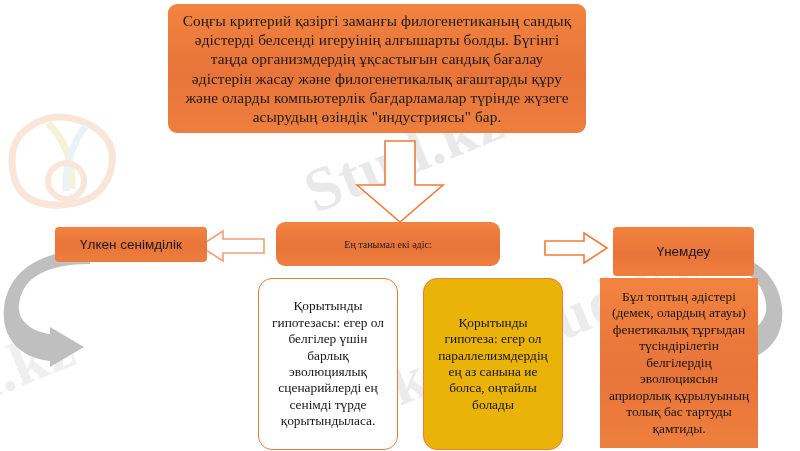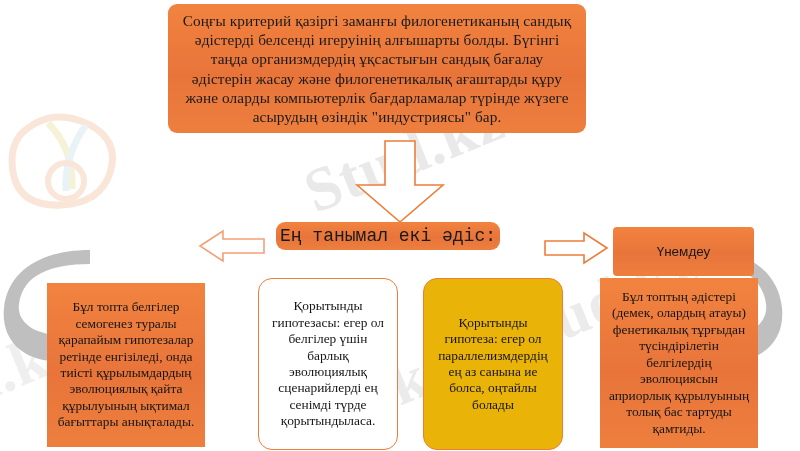--- a/index.html
+++ b/index.html
@@ -72,24 +72,23 @@
     border-radius: 9px;
     padding: 6px 14px;
     font-size: 15.3px;
     line-height: 1.26;
     letter-spacing: .1px;
   }
 
   
   #mid-pill {
     left: 276px; top: 222px;
-    width: 224px; height: 28px;
+    width: 224px; height: 44px;
     border-radius: 9px;
-    font-size: 18px;
-    font-family: Liberation Mono, monospace;
+    font-size: 10px;
   }
 
   
   #btn-left {
     left: 55px; top: 227px;
     width: 152px; height: 35px;
     border-radius: 4px;
     font-family: "Liberation Sans", sans-serif;
     font-size: 13.5px;
   }
@@ -181,36 +180,36 @@
   </div>
 
   <svg class="arrow-svg" id="arrow-left" width="68" height="36" viewBox="0 0 68 36">
     <polygon class="hollow-arrow-pale" points="2,18 25,3 25,11 66,11 66,25 25,25 25,33"></polygon>
   </svg>
 
   <svg class="arrow-svg" id="arrow-right" width="66" height="36" viewBox="0 0 66 36">
     <polygon class="hollow-arrow" points="64,18 41,3 41,11 2,11 2,25 41,25 41,33"></polygon>
   </svg>
 
+  <div class="box fill-orange" id="btn-left">
+    <span>Үлкен сенімділік</span>
+  </div>
 
   <div class="box fill-orange" id="btn-right">
     <span>Үнемдеу</span>
   </div>
 
   <svg class="arrow-svg" id="curve-left" width="95" height="120" viewBox="0 0 95 120">
     <path class="gray-curve" d="M92 2 C44 2 10 22 6 60 C3 90 22 110 52 113 L52 119 L86 99 L52 79 L52 86 C30 83 19 70 21 56 C25 27 52 16 92 16 Z"></path>
   </svg>
 
   <svg class="arrow-svg" id="curve-right" width="100" height="125" viewBox="0 0 100 125">
     <path class="gray-curve" d="M6 3 C56 3 90 24 94 63 C97 94 77 114 46 117 L46 123 L11 103 L46 83 L46 90 C69 87 80 74 78 59 C74 29 47 17 6 17 Z"></path>
   </svg>
 
-  <div class="panel fill-orange" id="panel-far-left">
-    <span>Бұл топта белгілер семогенез туралы қарапайым гипотезалар ретінде енгізіледі, онда тиісті құрылымдардың эволюциялық қайта құрылуының ықтимал бағыттары анықталады.</span>
-  </div>
 
   <div class="panel" id="panel-mid-left">
     <span>Қорытынды гипотезасы: егер ол белгілер үшін барлық эволюциялық сценарийлерді ең сенімді түрде қорытындыласа.</span>
   </div>
 
   <div class="panel" id="panel-mid-right">
     <span>Қорытынды гипотеза: егер ол параллелизмдердің ең аз санына ие болса, оңтайлы болады</span>
   </div>
 
   <div class="panel fill-orange" id="panel-far-right">

